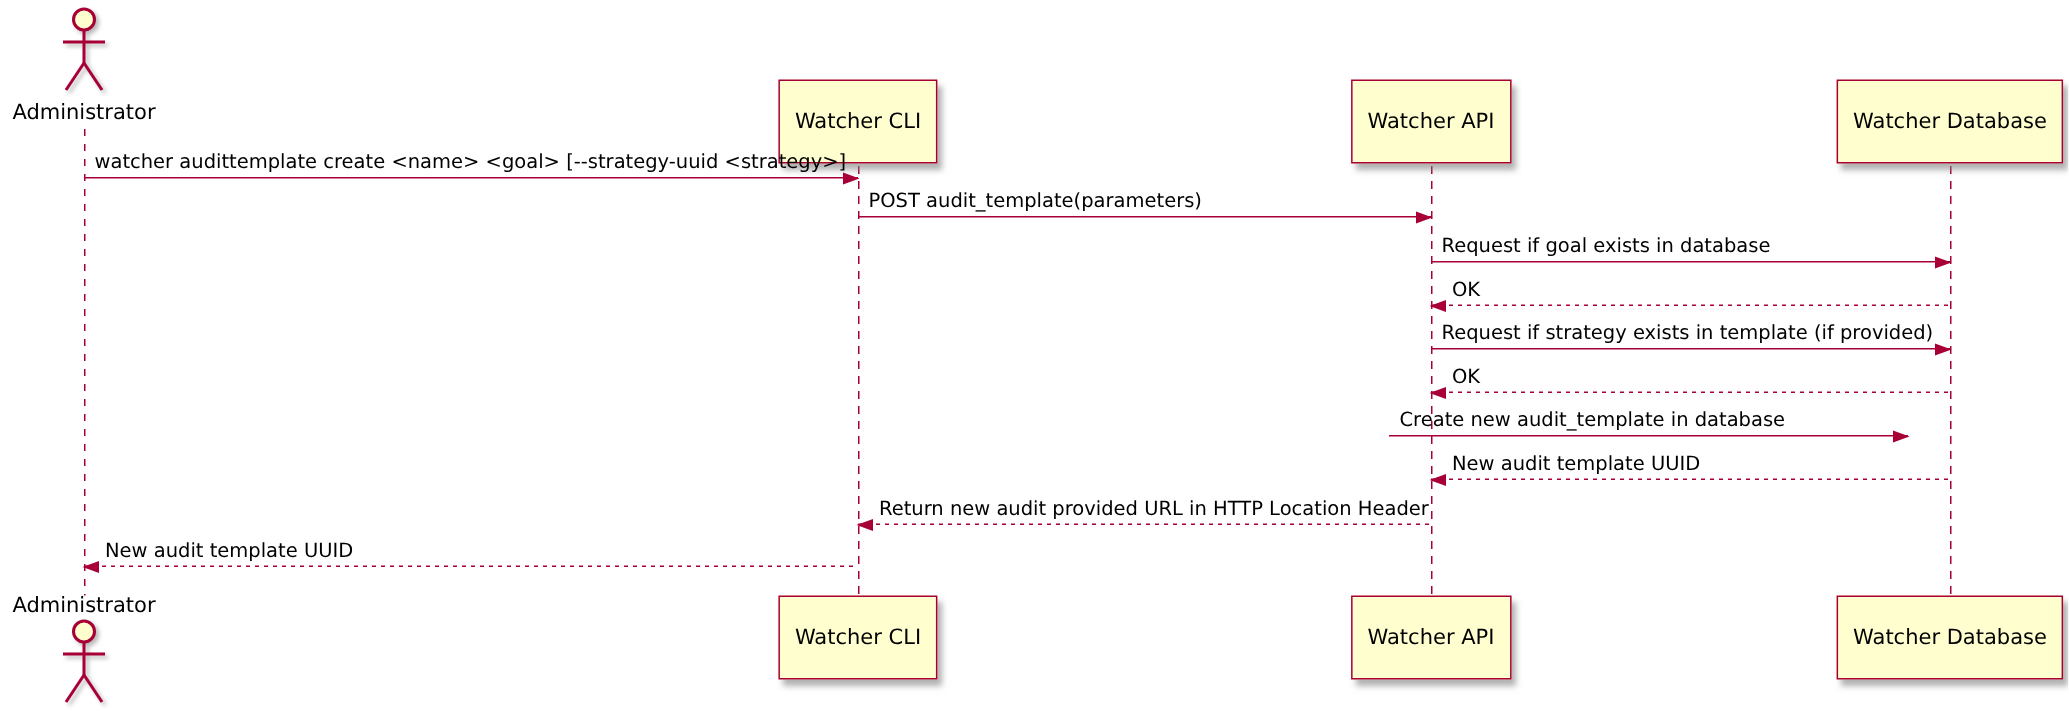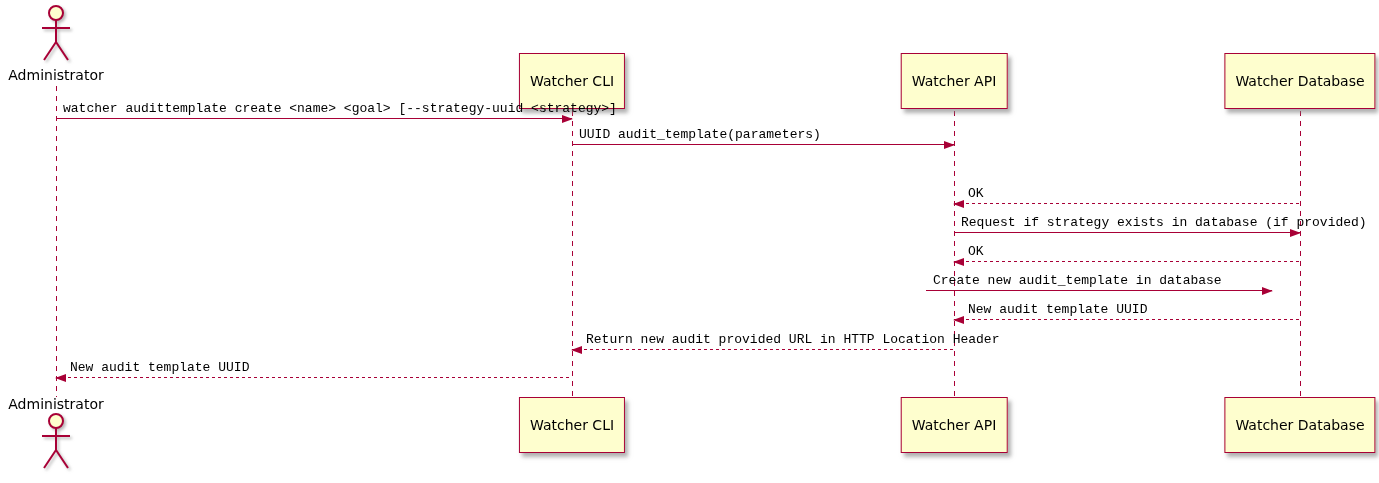--- a/index.html
+++ b/index.html
@@ -25,21 +25,21 @@
     box-shadow:3px 4px 4px rgba(125,125,125,0.6);
   }
   .actor-label{
     position:absolute;transform:translateX(-50%);
     font-size:14px;line-height:15px;white-space:nowrap;
   }
   .actor-figure{
     position:absolute;transform:translateX(-50%);
     filter:drop-shadow(2.5px 2.5px 1.5px rgba(125,125,125,0.55));
   }
-  .msg{position:absolute;height:17px;font-family:Liberation Mono, monospace;}
+  .msg{position:absolute;height:17px;}
   .msg-label{
     position:absolute;left:0;right:0;bottom:3px;
     font-size:13px;line-height:14px;white-space:nowrap;
     padding-left:7px;
   }
   .msg.dir-left .msg-label{padding-left:14px;}
   .msg-line{position:absolute;left:0;right:0;bottom:0;height:1px;}
   .msg-line.solid{background:var(--accent);}
   .msg-line.dashed{
     background-image:repeating-linear-gradient(90deg,var(--accent) 0 3px,transparent 3px 6px);
@@ -80,31 +80,36 @@
     <div class="pbox" style="left: 954px; top: 397px;">Watcher API</div>
     <div class="lifeline" style="left: 1300px; top: 81px; height: 316px;"></div>
     <div class="pbox" style="left: 1300px; top: 53px;">Watcher Database</div>
     <div class="pbox" style="left: 1300px; top: 397px;">Watcher Database</div>
     <div class="msg dir-right" style="left: 56px; top: 102px; width: 516px;">
       <div class="msg-label">watcher audittemplate create &lt;name&gt; &lt;goal&gt; [--strategy-uuid &lt;strategy&gt;]</div>
       <div class="msg-line solid"></div>
       <div class="arrowhead right"></div>
     </div>
     <div class="msg dir-right" style="left: 572px; top: 128px; width: 382px;">
-      <div class="msg-label">UUID audit_template(parameters)</div>
+      <div class="msg-label">POST audit_template(parameters)</div>
+      <div class="msg-line solid"></div>
+      <div class="arrowhead right"></div>
+    </div>
+    <div class="msg dir-right" style="left: 954px; top: 158px; width: 346px;">
+      <div class="msg-label">Request if goal exists in database</div>
       <div class="msg-line solid"></div>
       <div class="arrowhead right"></div>
     </div>
     <div class="msg dir-left" style="left: 954px; top: 187px; width: 346px;">
       <div class="msg-label">OK</div>
       <div class="msg-line dashed"></div>
       <div class="arrowhead left"></div>
     </div>
     <div class="msg dir-right" style="left: 954px; top: 216px; width: 346px;">
-      <div class="msg-label">Request if strategy exists in database (if provided)</div>
+      <div class="msg-label">Request if strategy exists in template (if provided)</div>
       <div class="msg-line solid"></div>
       <div class="arrowhead right"></div>
     </div>
     <div class="msg dir-left" style="left: 954px; top: 245px; width: 346px;">
       <div class="msg-label">OK</div>
       <div class="msg-line dashed"></div>
       <div class="arrowhead left"></div>
     </div>
     <div class="msg dir-right" style="left: 926px; top: 274px; width: 346px;">
       <div class="msg-label">Create new audit_template in database</div>

